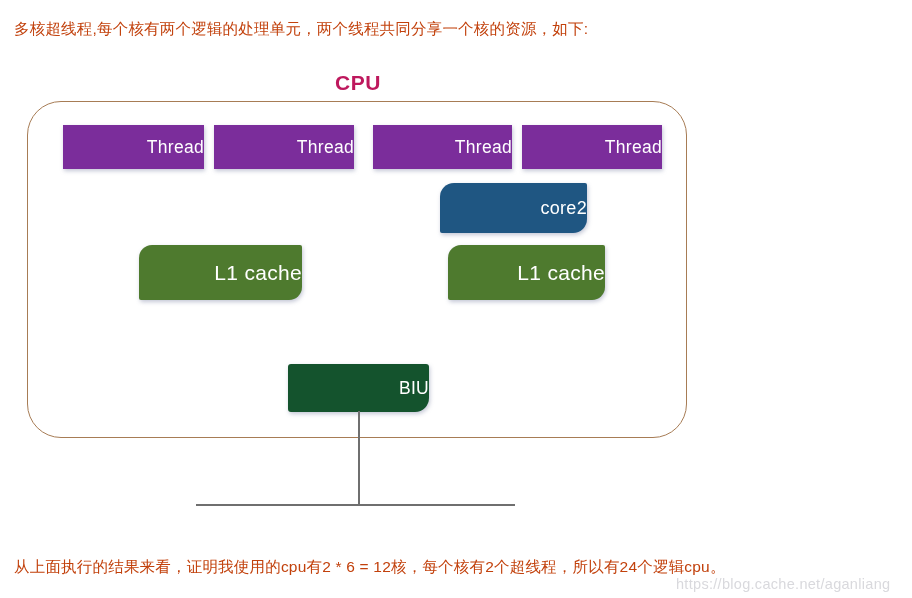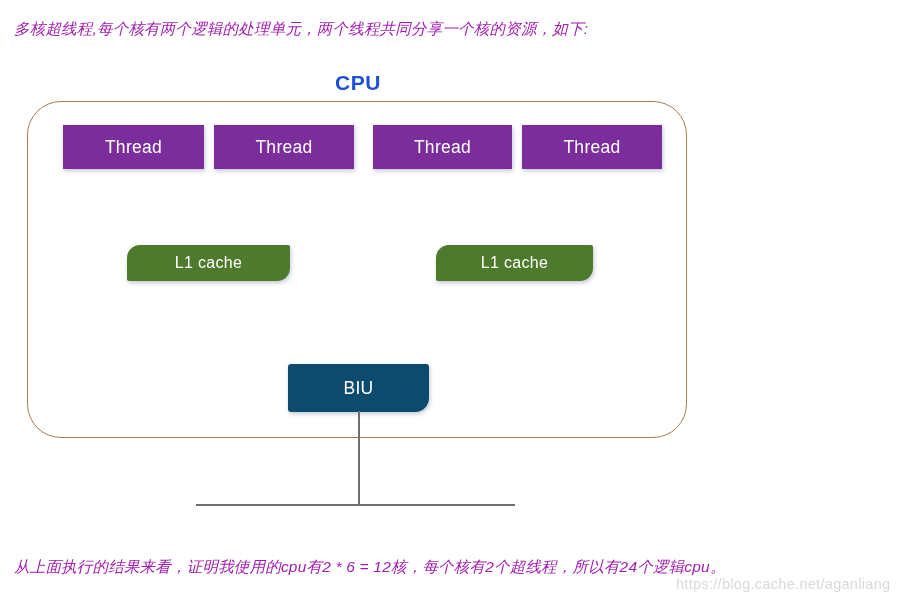--- a/index.html
+++ b/index.html
@@ -14,24 +14,23 @@
     position: relative;
     overflow: hidden;
     color: #3c3c3c;
   }
 
   
   .para {
     position: absolute;
     font-size: 15.5px;
     line-height: 22px;
-    color: #a21caf;
+    color: #c2410c;
     letter-spacing: 0.2px;
     white-space: nowrap;
-    font-style: italic;
   }
   #intro-text { left: 14px; top: 18px; }
   #conclusion-text { left: 14px; top: 556px; }
 
   
   #diagram {
     position: absolute;
     left: 0;
     top: 60px;
     width: 912px;
@@ -40,21 +39,21 @@
 
   
   #cpu-title {
     position: absolute;
     left: 288px;
     top: 11px;
     width: 140px;
     text-align: center;
     font-size: 21px;
     font-weight: bold;
-    color: #1d4ed8;
+    color: #be185d;
     letter-spacing: 0.5px;
   }
 
   
   #cpu-boundary {
     position: absolute;
     left: 27px;
     top: 41px;
     width: 660px;
     height: 337px;
@@ -62,21 +61,21 @@
     border-radius: 34px;
     background: transparent;
     box-sizing: border-box;
   }
 
   
   .block {
     position: absolute;
     display: flex;
     align-items: center;
-    justify-content: center;
+    justify-content: flex-end;
     color: #ffffff;
     font-size: 17px;
     letter-spacing: 0.3px;
     box-sizing: border-box;
     filter: drop-shadow(1px 2px 2px rgba(60, 70, 120, 0.30));
   }
 
   .thread-block {
     background: #7b2d9b;
     height: 44px;
@@ -86,34 +85,35 @@
 
   .core-block {
     background: #1f5682;
     height: 50px;
     font-size: 18px;
     border-radius: 14px 2px 14px 2px;
   }
 
   .cache-block {
     background: #4e7a2e;
-    height: 36px;
-    font-size: 16px;
+    height: 55px;
+    font-size: 21px;
     border-radius: 13px 2px 13px 2px;
+    margin-left: 12px;
   }
 
   .l2-block {
     background: #4e7a2e;
     height: 45px;
     font-size: 17.5px;
     border-radius: 15px 2px 15px 2px;
   }
 
   .biu-block {
-    background: #0c4a6e;
+    background: #14532d;
     height: 48px;
     font-size: 17.5px;
     border-radius: 3px 3px 14px 3px;
   }
 
   
   #bus-vertical {
     position: absolute;
     left: 358px;
     top: 351px;
@@ -158,20 +158,23 @@
   <div class="block thread-block" style="left:214px; top:65px; width:140px;">
     <span>Thread</span>
   </div>
   <div class="block thread-block" style="left:373px; top:65px; width:139px;">
     <span>Thread</span>
   </div>
   <div class="block thread-block" style="left:522px; top:65px; width:140px;">
     <span>Thread</span>
   </div>
 
+  <div class="block core-block" style="left:440px; top:123px; width:147px;">
+    <span>core2</span>
+  </div>
 
   <div class="block cache-block" style="left:127px; top:185px; width:163px;">
     <span>L1 cache</span>
   </div>
   <div class="block cache-block" style="left:436px; top:185px; width:157px;">
     <span>L1 cache</span>
   </div>
 
 
   <div class="block biu-block" style="left:288px; top:304px; width:141px;">

